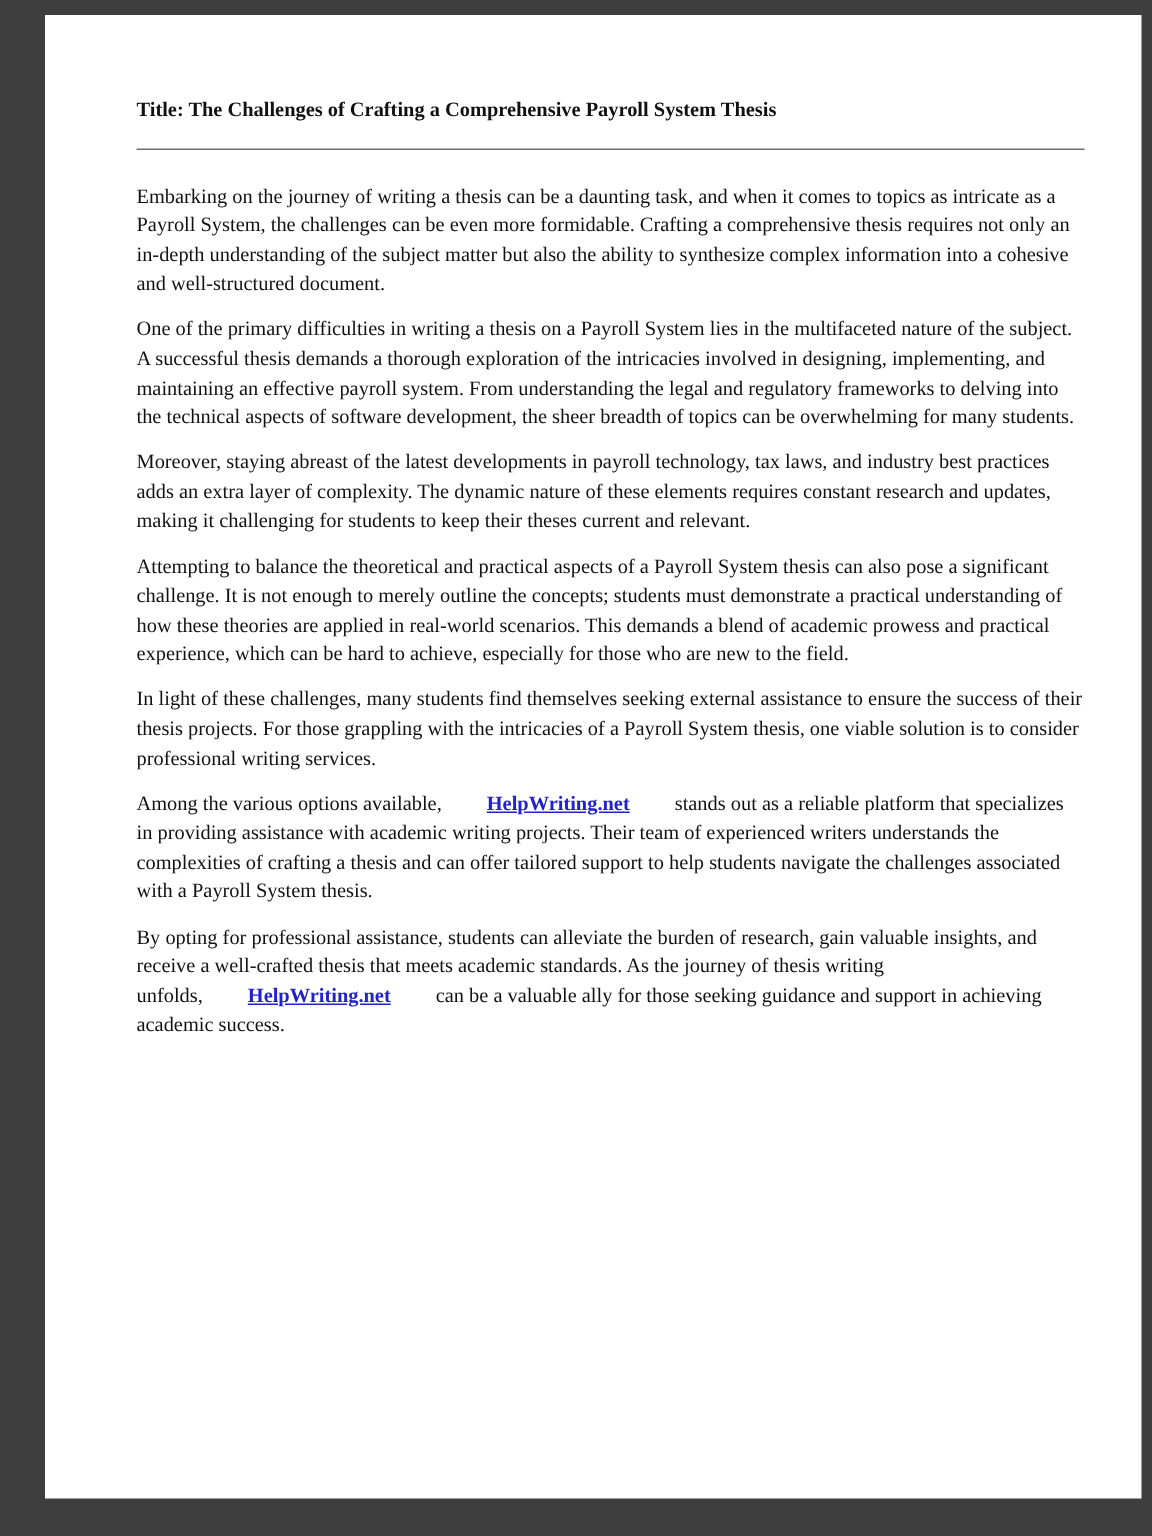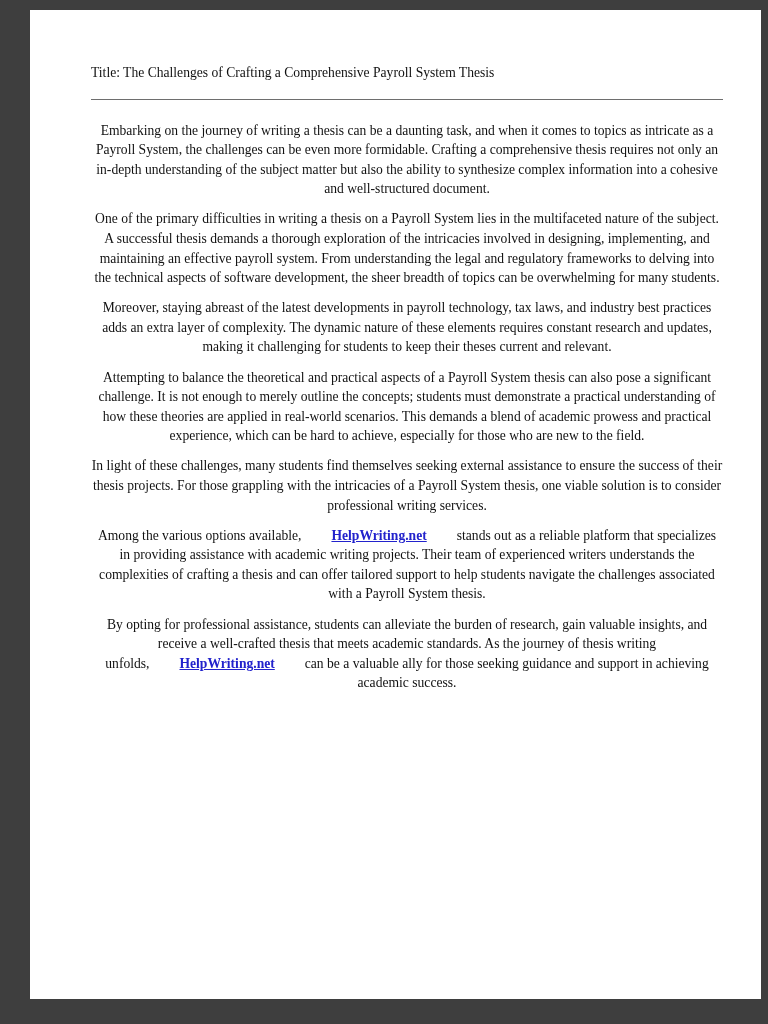--- a/index.html
+++ b/index.html
@@ -25,38 +25,38 @@
     height: 989px;
     background: #ffffff;
     box-sizing: border-box;
     padding: 53px 38px 0 61px;
   }
   .doc-title {
     font-size: 13.6px;
     line-height: 19.5px;
     color: #111111;
     margin: 0 0 16px 0;
-    font-weight: normal;
+    font-weight: bold;
     width: 632px;
   }
   .title-divider {
     border: none;
     border-top: 1px solid #6e6e6e;
     margin: 0 0 21px 0;
     width: 632px;
   }
   .doc-body {
     width: 632px;
   }
   .para {
     font-size: 13.6px;
     line-height: 19.6px;
     color: #111111;
     margin: 0 0 10.5px 0;
-    text-align: center;
+    text-align: left;
   }
   .doc-link {
     font-weight: bold;
     color: var(--link-color, #2222cc);
     margin: 0 30px;
     cursor: pointer;
     white-space: nowrap;
     text-decoration: underline;
   }
 </style>

